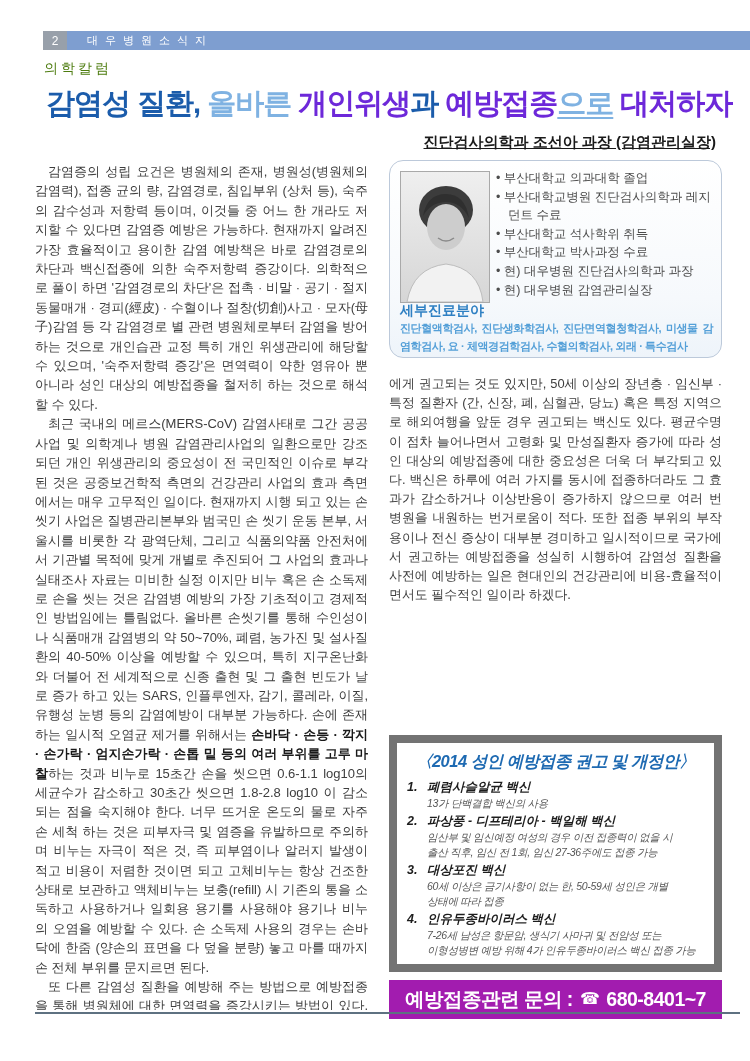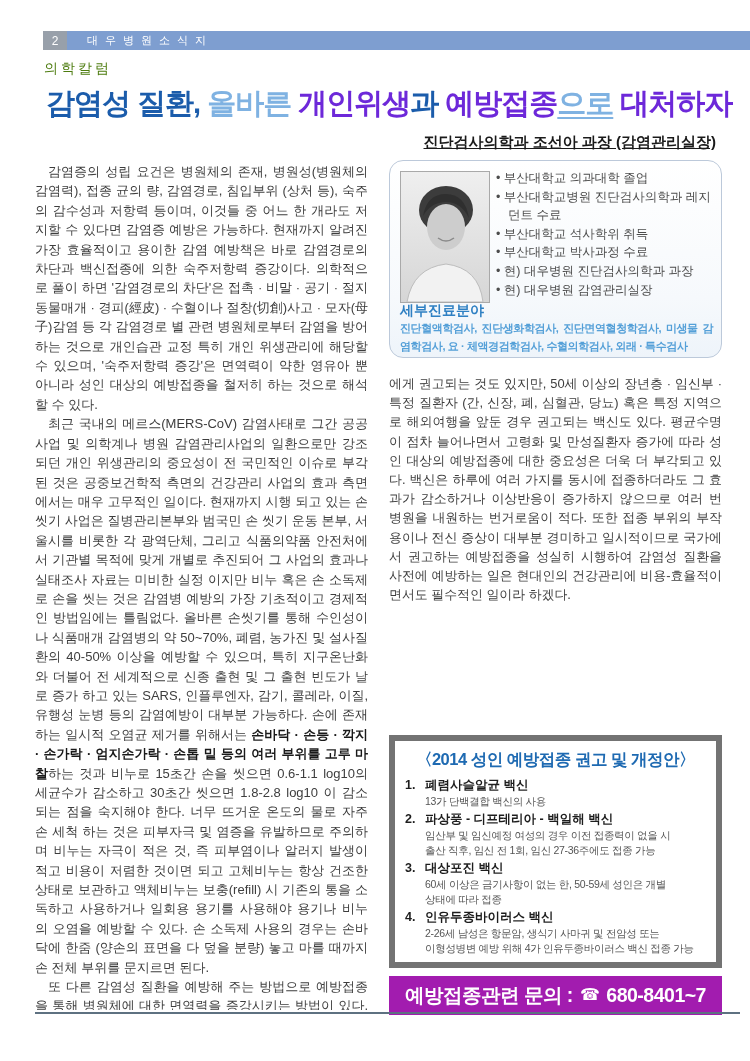--- a/index.html
+++ b/index.html
@@ -36,21 +36,21 @@
   .creds li{font-size:12.5px;line-height:18.6px;color:#4c4c4c;padding-left:12px;text-indent:-12px;}
   .creds li::before{content:"• ";color:#4c4c4c;}
   .spec{position:absolute;left:10px;top:141px;right:8px;}
   .spec-h{font-size:14px;font-weight:bold;color:#2f80c3;line-height:17px;}
   .spec-t{font-size:11px;font-weight:600;letter-spacing:-0.4px;color:#55a0d8;line-height:18px;text-align:justify;word-break:break-all;}
 
   .righttext{height:356px;overflow:hidden;margin-top:16px;}
   .righttext p{font-size:12.9px;line-height:19.2px;}
 
   
-  .vaccine{border:6px solid #737373;background:#fff;margin-top:5px;padding:6px 10px 5px;box-sizing:border-box;min-height:222px;}
+  .vaccine{border:8px solid #737373;background:#fff;margin-top:5px;padding:6px 10px 5px;box-sizing:border-box;min-height:222px;font-style:italic;}
   .v-title{text-align:center;color:#1e6ab2;font-weight:bold;font-size:16.5px;letter-spacing:-0.5px;margin:2px 0 5px;}
   .v-item{margin:0;}
   .v-head{font-size:12.5px;font-weight:bold;color:#1d1d1d;line-height:18px;display:flex;}
   .v-no{width:20px;flex:0 0 20px;}
   .v-detail{font-size:10.5px;letter-spacing:-0.3px;color:#555;line-height:15.5px;padding-left:20px;}
 
   
   .contact{margin-top:8px;height:39px;background:#a21caf;color:#fff;display:flex;align-items:center;justify-content:center;
            font-weight:bold;font-size:19.5px;letter-spacing:-0.5px;gap:7px;}
   .contact .phoneicon{font-size:16px;transform:translateY(-1px);}
@@ -140,21 +140,21 @@
               <span>대상포진 백신</span>
             </div>
             <div class="v-detail">60세 이상은 금기사항이 없는 한, 50-59세 성인은 개별</div>
             <div class="v-detail">상태에 따라 접종</div>
           </div>
           <div class="v-item">
             <div class="v-head">
               <span class="v-no">4.</span>
               <span>인유두종바이러스 백신</span>
             </div>
-            <div class="v-detail">2-26세 남성은 항문암, 생식기 사마귀 및 전암성 또는</div>
+            <div class="v-detail">7-26세 남성은 항문암, 생식기 사마귀 및 전암성 또는</div>
             <div class="v-detail">이형성병변 예방 위해 4가 인유두종바이러스 백신 접종 가능</div>
           </div>
         </div>
     </div>
 
     <div class="contact">
       <span>예방접종관련 문의 :</span>
       <span class="phoneicon">☎</span>
       <span>680-8401~7</span>
     </div>

